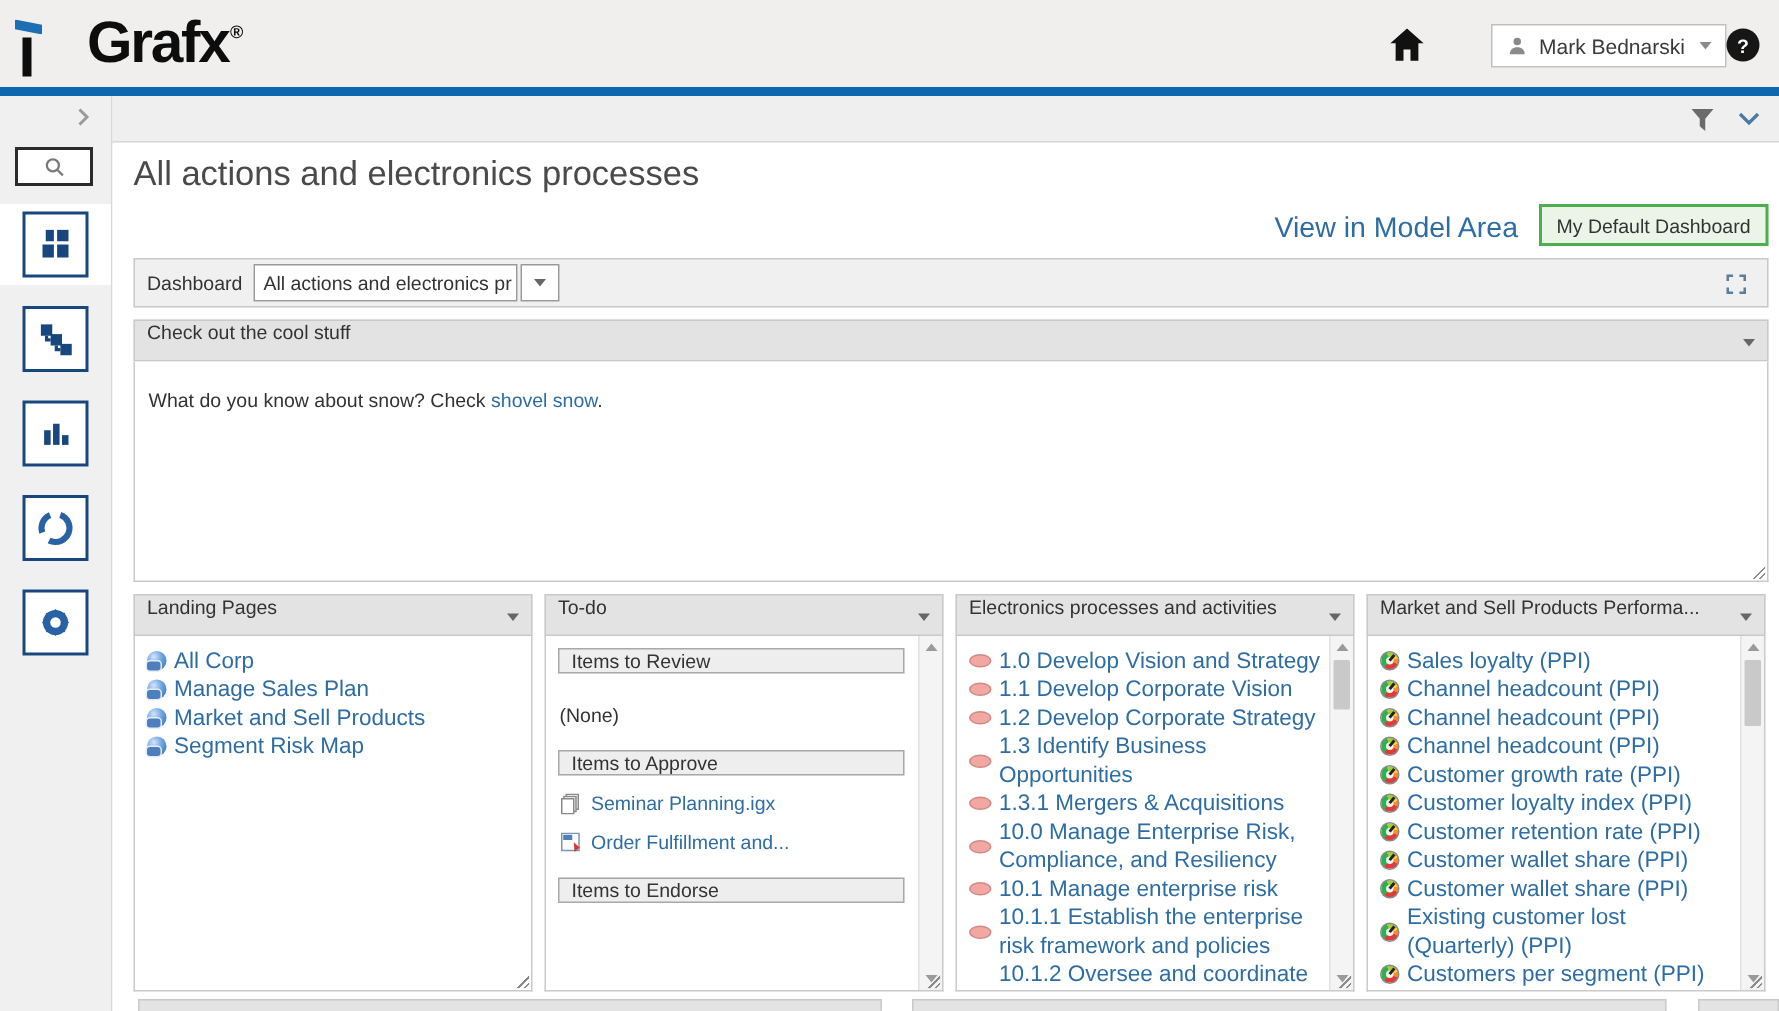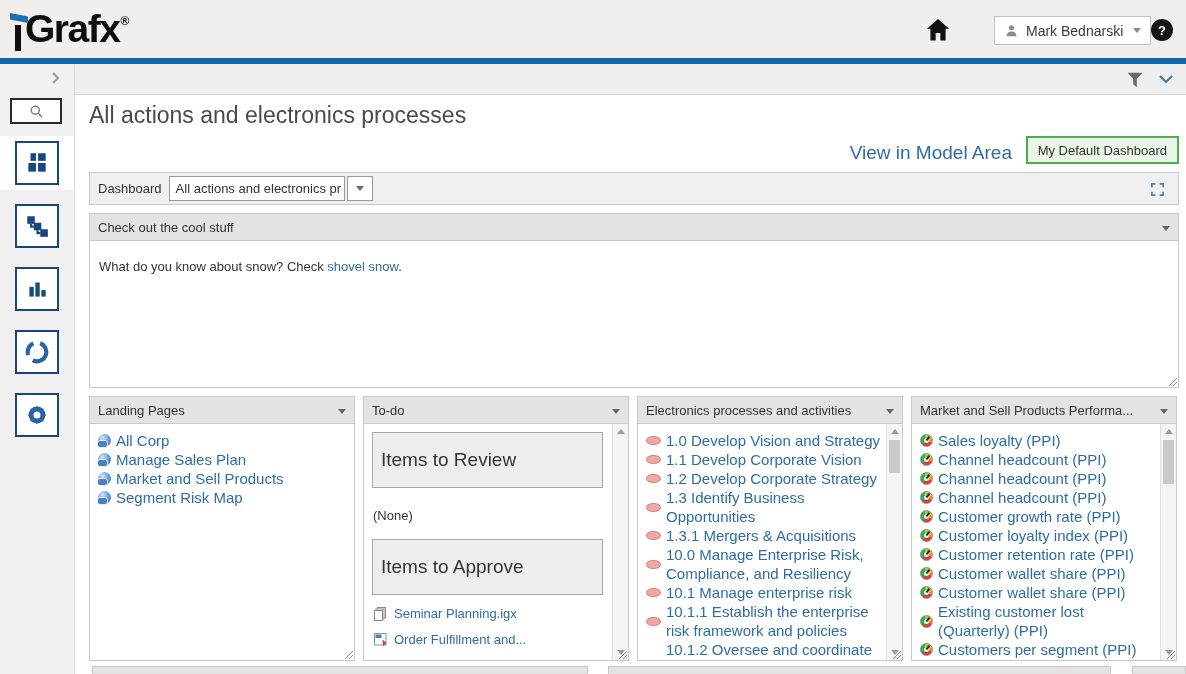--- a/index.html
+++ b/index.html
@@ -7,21 +7,21 @@
   body { font-family:"Liberation Sans", sans-serif; background:#fff; overflow:hidden; }
   #app { position:relative; width:1186px; height:674px; background:#fff; overflow:hidden; }
 
   
   .top-header { position:absolute; left:0; top:0; width:1186px; height:58px; background:#f0efee; }
   .logo { position:absolute; left:12px; top:6px; height:48px; display:flex; align-items:flex-start; color:#0d0d0d; }
   .logo-i { position:relative; width:12px; height:46px; margin-right:1px; }
   .logo-i .flag { position:absolute; left:-2px; top:7px; width:18px; height:10px; background:#1a6fb5;
                   clip-path:polygon(0 0,100% 35%,100% 100%,0 65%); }
   .logo-i .stem { position:absolute; left:3px; top:19px; width:6px; height:26px; background:#0d0d0d; }
-  .logo-rest { font-size:39px; font-weight:600; letter-spacing:-1.5px; line-height:46px; }
+  .logo-rest { font-size:39px; font-weight:600; letter-spacing:-1.5px; line-height:46px;margin-left:33px; }
   .logo-reg { font-size:12px; font-weight:700; margin-top:8px; margin-left:1px; }
   .home-btn { position:absolute; left:924px; top:16px; width:28px; height:28px; cursor:pointer; }
   .user-btn { position:absolute; left:994px; top:16px; width:157px; height:29px; background:#fff;
               border:1px solid #c0c0c0; display:flex; align-items:center; padding:0 9px; gap:7px; cursor:pointer; }
   .user-name { font-size:14px; color:#3a3a3a; flex:1; white-space:nowrap; overflow:hidden; }
   .caret-down { width:0; height:0; border-left:4px solid transparent; border-right:4px solid transparent; border-top:5px solid #8a8a8a; }
   .help-btn { position:absolute; left:1151px; top:19px; width:22px; height:22px; border-radius:50%;
               background:#161616; color:#fff; font-size:13px; font-weight:700; display:flex;
               align-items:center; justify-content:center; cursor:pointer; }
 
@@ -53,21 +53,21 @@
              border:1px solid #c9c9c9; display:flex; align-items:center; padding:0 8px; }
   .toolbar-label { font-size:13px; color:#333; margin-right:7px; }
   .combo-input { width:176px; height:25px; background:#fff; border:1px solid #9a9a9a; font-size:13px; color:#333;
                  padding:0 6px; line-height:23px; white-space:nowrap; overflow:hidden; cursor:text; }
   .combo-btn { width:26px; height:25px; background:#fff; border:1px solid #9a9a9a; margin-left:2px;
                display:flex; align-items:center; justify-content:center; cursor:pointer; }
   .caret-sm { width:0; height:0; border-left:4px solid transparent; border-right:4px solid transparent; border-top:5px solid #666; }
   .fullscreen { position:absolute; right:12px; top:8px; cursor:pointer; }
 
   
-  .panel-h { height:28px; background:#e3e3e3; border:1px solid #c9c9c9; display:flex; align-items:center;
+  .panel-h { height:28px; background:#e3e3e3; border:1px solid #c9c9c9; display:flex; 
              padding:0 8px; font-size:13px; color:#333; position:relative; }
   .panel-h .hcaret { position:absolute; right:8px; top:12px; }
   .panel-b { position:relative; background:#fff; border:1px solid #c9c9c9; border-top:none; overflow:hidden; }
 
   .cool-h { position:absolute; left:14px; right:7px; top:117px; }
   .cool-b { position:absolute; left:14px; right:7px; top:145px; height:147px; background:#fff;
             border:1px solid #c9c9c9; border-top:none; }
   .cool-text { position:absolute; left:9px; top:18px; font-size:13px; color:#333; }
   .cool-text a { color:#2e6da4; text-decoration:none; cursor:pointer; }
 
@@ -86,21 +86,21 @@
            background:radial-gradient(circle at 35% 30%, #d4e6fa 0%, #6ba3e0 45%, #2f66ad 100%); }
   .globe::after { content:""; position:absolute; left:-1px; bottom:-1px; width:9px; height:6px; border-radius:3px;
                   background:#4d7fbf; border:1px solid #e6edf8; }
   .oval { width:15px; height:9px; border-radius:50%; background:#f3a7a3; border:1px solid #cf8a86; flex:0 0 auto; }
   .gauge { width:13px; height:13px; border-radius:50%; border:1px solid #8a8a8a; flex:0 0 auto; position:relative;
            background:conic-gradient(from 220deg, #2bb24c 0 120deg, #9fcf3a 120deg 170deg, #ffd22e 170deg 215deg, #ff8a2a 215deg 255deg, #e53935 255deg 360deg); }
   .gauge::after { content:""; position:absolute; left:3px; top:3px; width:5px; height:5px; border-radius:50%; background:#f2f2f2; }
   .gauge::before { content:""; position:absolute; left:6px; top:1px; width:2px; height:5px; background:#222; transform:rotate(40deg); z-index:1; }
 
   
-  .todo-sec-h { margin:8px 8px 0 8px; background:#eee; border:1px solid #a8a8a8; padding:16px 8px; font-size:19px; color:#333; }
+  .todo-sec-h { margin:8px 8px 0 8px; background:#eee; border:1px solid #a8a8a8; padding:0 8px; font-size:13px; color:#333; }
   .todo-none { margin:20px 0 0 9px; font-size:13px; color:#333; }
   .todo-item { display:flex; align-items:center; gap:6px; margin:11px 0 0 10px; font-size:13px; color:#2e6da4; text-decoration:none; cursor:pointer; }
   .todo-gap { margin-top:16px; }
 
   
   .sb-col { position:absolute; right:0; top:0; bottom:0; width:16px; background:#f4f4f4; border-left:1px solid #e0e0e0; }
   .sb-up, .sb-dn { position:absolute; left:0; width:16px; height:15px; display:flex; align-items:center; justify-content:center; cursor:pointer; }
   .sb-up { top:0; } .sb-dn { bottom:0; }
   .tri-up { width:0; height:0; border-left:4px solid transparent; border-right:4px solid transparent; border-bottom:5px solid #9a9a9a; }
   .tri-dn { width:0; height:0; border-left:4px solid transparent; border-right:4px solid transparent; border-top:5px solid #9a9a9a; }

